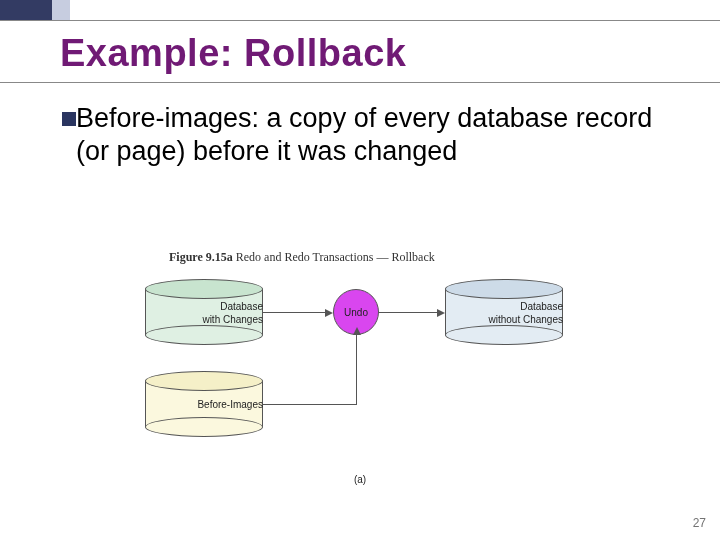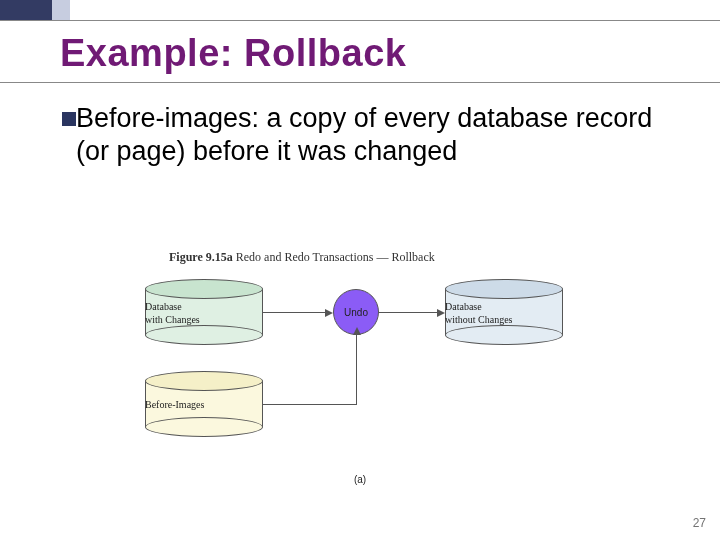--- a/index.html
+++ b/index.html
@@ -98,39 +98,39 @@
     position: absolute;
     left: 0; width: 100%; height: 20px;
     border: 1px solid #555;
     border-radius: 50%;
   }
   .cyl .top-ell { top: 0; }
   .cyl .bot-ell { bottom: 0; }
   .cyl .label {
     position: absolute;
     top: 22px; left: 0; width: 100%;
-    text-align: left;
+    text-align: right;
     font-size: 10px;
-    font-family: Liberation Serif, serif;
+    font-family: Liberation Sans, sans-serif;
     color: #222;
     line-height: 1.25;
   }
   .cyl-green .top-ell { background: #c8e4cf; }
   .cyl-green .side, .cyl-green .bot-ell { background: #dff0e3; }
   .cyl-yellow .top-ell { background: #f5f0c8; }
   .cyl-yellow .side, .cyl-yellow .bot-ell { background: #fbf8de; }
   .cyl-blue .top-ell { background: #cddbe8; }
   .cyl-blue .side, .cyl-blue .bot-ell { background: #e3ecf3; }
 
   .undo {
     position: absolute;
     width: 46px; height: 46px;
     border: 1px solid #555;
     border-radius: 50%;
-    background: #8b5cf6;
+    background: #d946ef;
     display: flex;
     align-items: center;
     justify-content: center;
     font-size: 10px;
     color: #222;
   }
   .arrow-line {
     position: absolute;
     background: #555;
     height: 1px;

